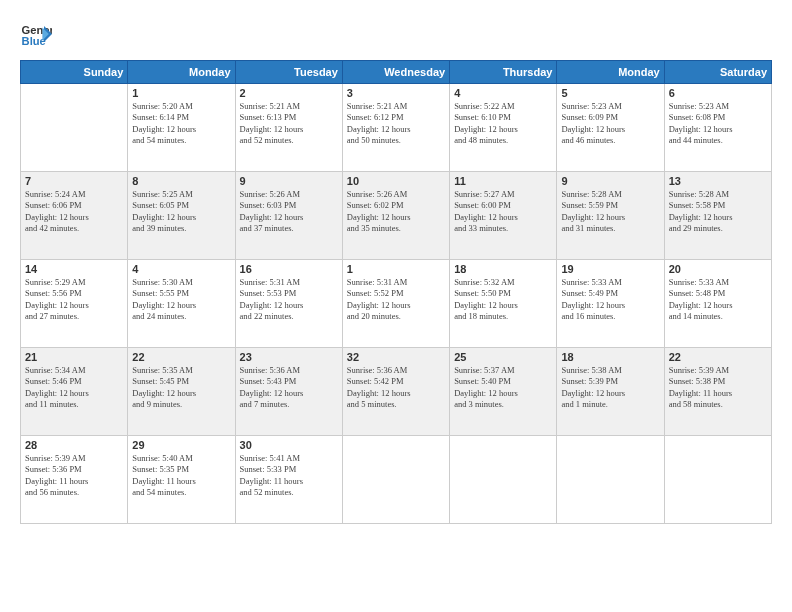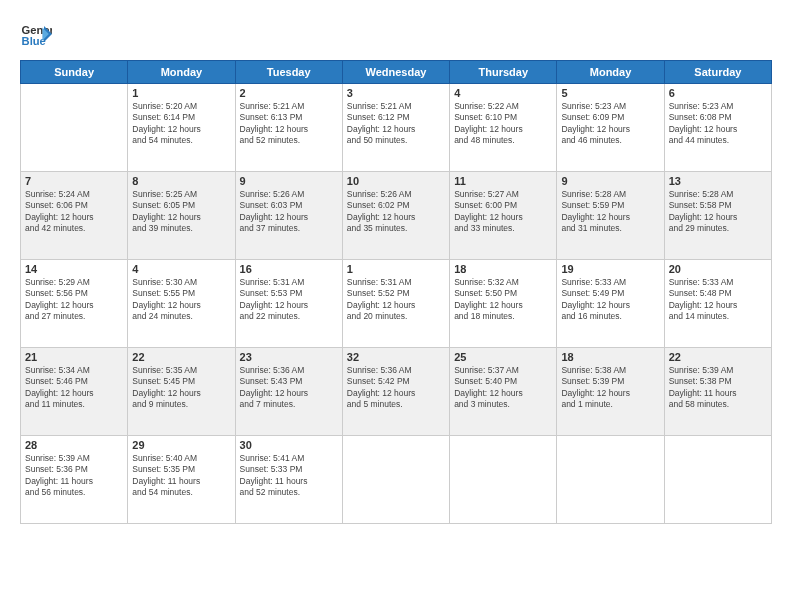--- a/index.html
+++ b/index.html
@@ -48,21 +48,21 @@
       width: 100%;
       border-collapse: collapse;
       table-layout: fixed;
     }
     .calendar th {
       background: #2a7abf;
       color: #fff;
       font-size: 11px;
       font-weight: bold;
       padding: 5px 4px;
-      text-align: center;
+      text-align: right;
       border: 1px solid #1a5a9f;
     }
     .calendar td {
       border: 1px solid #ccc;
       vertical-align: top;
       padding: 3px 4px;
       font-size: 9px;
       color: #333;
       height: 88px;
     }
@@ -70,20 +70,21 @@
       font-size: 11px;
       font-weight: bold;
       color: #333;
       display: block;
       margin-bottom: 2px;
     }
     .day-info {
       font-size: 8.5px;
       color: #444;
       line-height: 1.35;
+      font-family: Liberation Serif, serif;
     }
     .empty-cell {
       background: #f9f9f9;
     }
     .row-shaded td {
       background: #f0f0f0;
     }
     .row-white td {
       background: #fff;
     }

